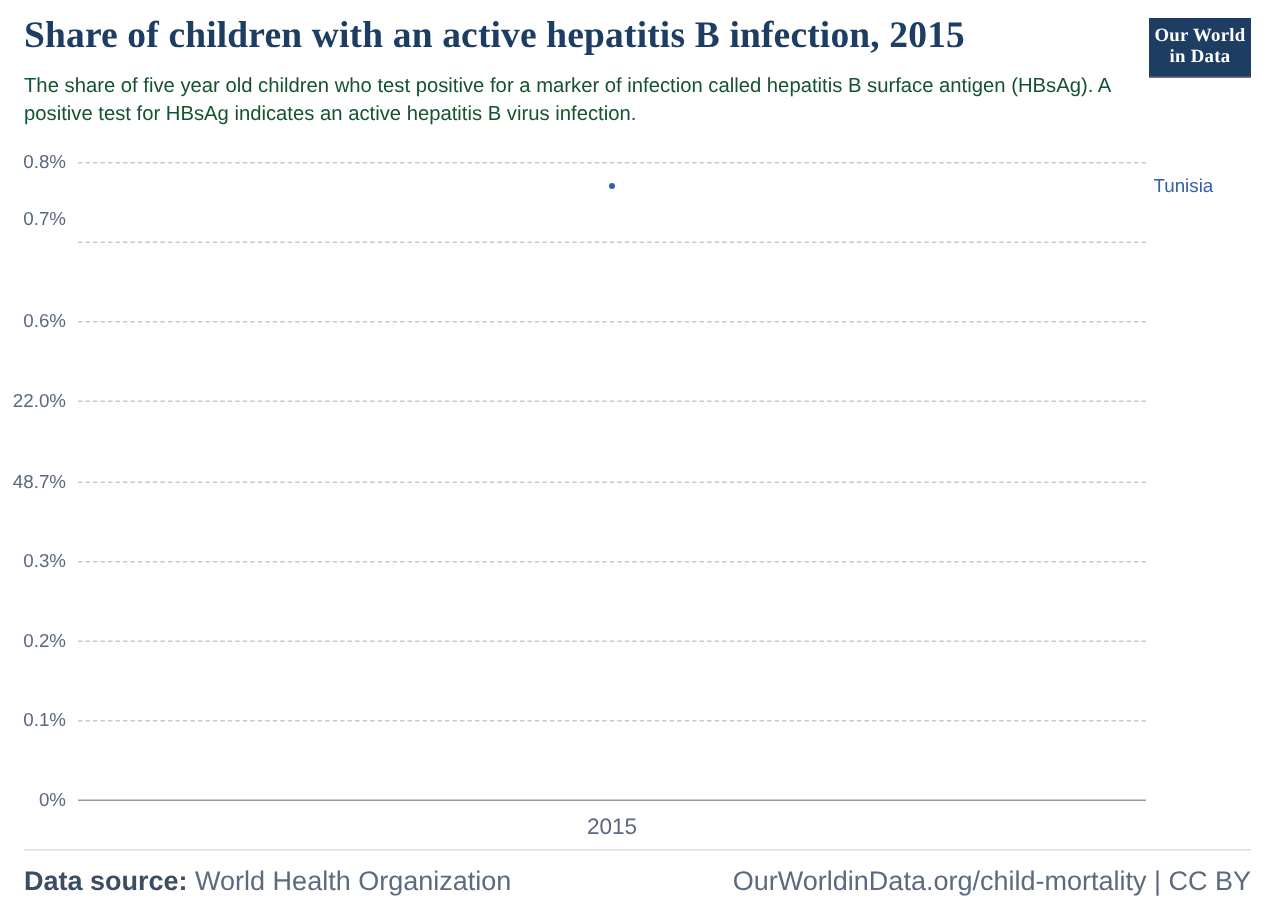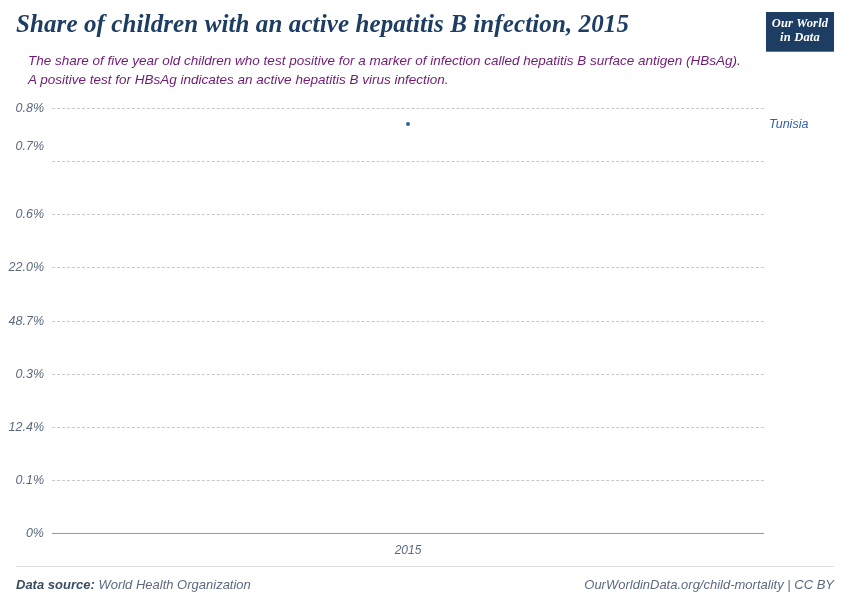--- a/index.html
+++ b/index.html
@@ -13,21 +13,20 @@
     background: #ffffff;
     font-family: "Liberation Sans", sans-serif;
     color: #1d3d63;
     overflow: hidden;
   }
   .page {
     position: relative;
     width: 850px;
     height: 600px;
     padding: 13px;
-    font-style: italic;
   }
 
   
   .header {
     position: absolute;
     left: 16px;
     top: 10px;
     width: 740px;
   }
   .chart-title {
@@ -35,23 +34,23 @@
     font-size: 25px;
     font-weight: 700;
     color: #1d3d63;
     line-height: 1.15;
     margin: 0 0 8px 0;
     letter-spacing: 0.1px;
   }
   .chart-subtitle {
     font-size: 13.5px;
     font-weight: 400;
-    color: #701a75;
+    color: #14532d;
     line-height: 1.42;
-    margin: 12px;
+    margin: 0;
     max-width: 725px;
   }
 
   
   .logo {
     position: absolute;
     right: 16px;
     top: 12px;
     width: 68px;
     height: 40px;
@@ -102,21 +101,21 @@
     right: 100%;
     margin-right: 8px;
     transform: translateY(-50%);
     font-size: 12.5px;
     color: #5b6b7f;
     white-space: nowrap;
   }
   .x-tick {
     position: absolute;
     transform: translateX(-50%);
-    font-size: 12px;
+    font-size: 15px;
     color: #5b6b7f;
     white-space: nowrap;
   }
   .dot {
     position: absolute;
     width: 4px;
     height: 4px;
     border-radius: 50%;
     background: #3360a9;
     transform: translate(-50%, -50%);
@@ -131,21 +130,21 @@
 
   
   .footer {
     position: absolute;
     left: 16px;
     right: 16px;
     bottom: 14px;
     height: 20px;
     border-top: 1px solid #e0e0e0;
     padding-top: 10px;
-    font-size: 13px;
+    font-size: 18px;
     color: #5b6b7f;
   }
   .footer .left {
     position: absolute;
     left: 0;
     top: 10px;
   }
   .footer .left b { color: #3b4d63; font-weight: 700; }
   .footer .right {
     position: absolute;
@@ -169,21 +168,21 @@
     <span class="l2">in Data</span>
   </div>
 
   <div class="plot-wrap">
     <div class="plot" id="plot">
         <div class="axis-line" style="top: 425px;"></div>
         <div class="y-tick" style="top: 425px;">0%</div>
         <div class="grid-line" style="top: 371.875px;"></div>
         <div class="y-tick" style="top: 371.875px;">0.1%</div>
         <div class="grid-line" style="top: 318.75px;"></div>
-        <div class="y-tick" style="top: 318.75px;">12.4%</div>
+        <div class="y-tick" style="top: 318.75px;">0.2%</div>
         <div class="grid-line" style="top: 265.625px;"></div>
         <div class="y-tick" style="top: 265.625px;">0.3%</div>
         <div class="grid-line" style="top: 212.5px;"></div>
         <div class="y-tick" style="top: 212.5px;">48.7%</div>
         <div class="grid-line" style="top: 159.375px;"></div>
         <div class="y-tick" style="top: 159.375px;">22.0%</div>
         <div class="grid-line" style="top: 106.25px;"></div>
         <div class="y-tick" style="top: 106.25px;">0.6%</div>
         <div class="grid-line" style="top: 53.125px;"></div>
         <div class="y-tick" style="top: 38px;">0.7%</div>

